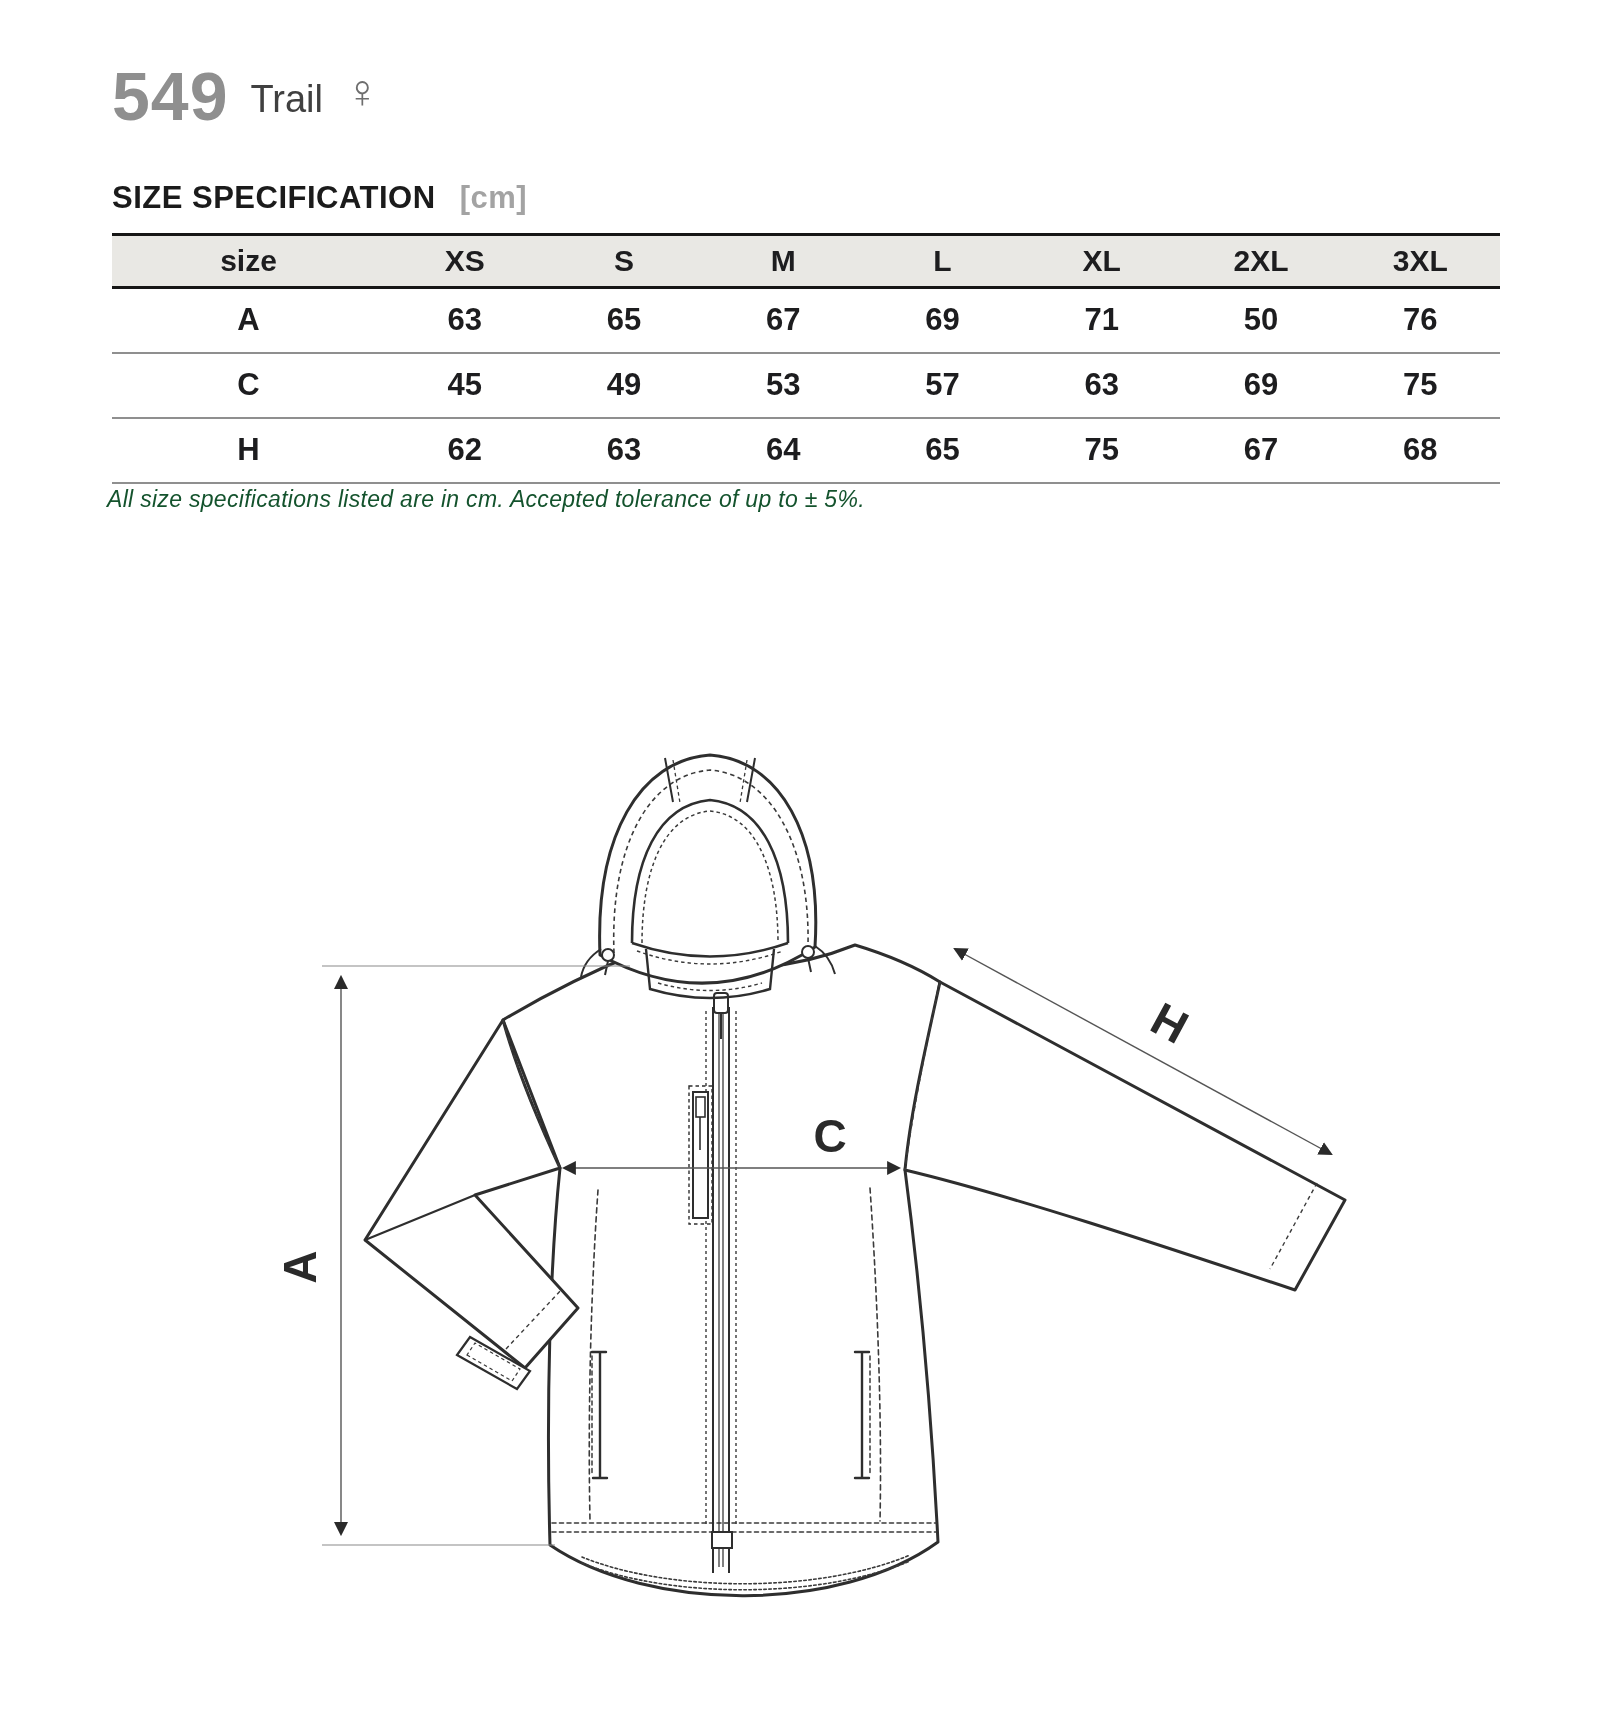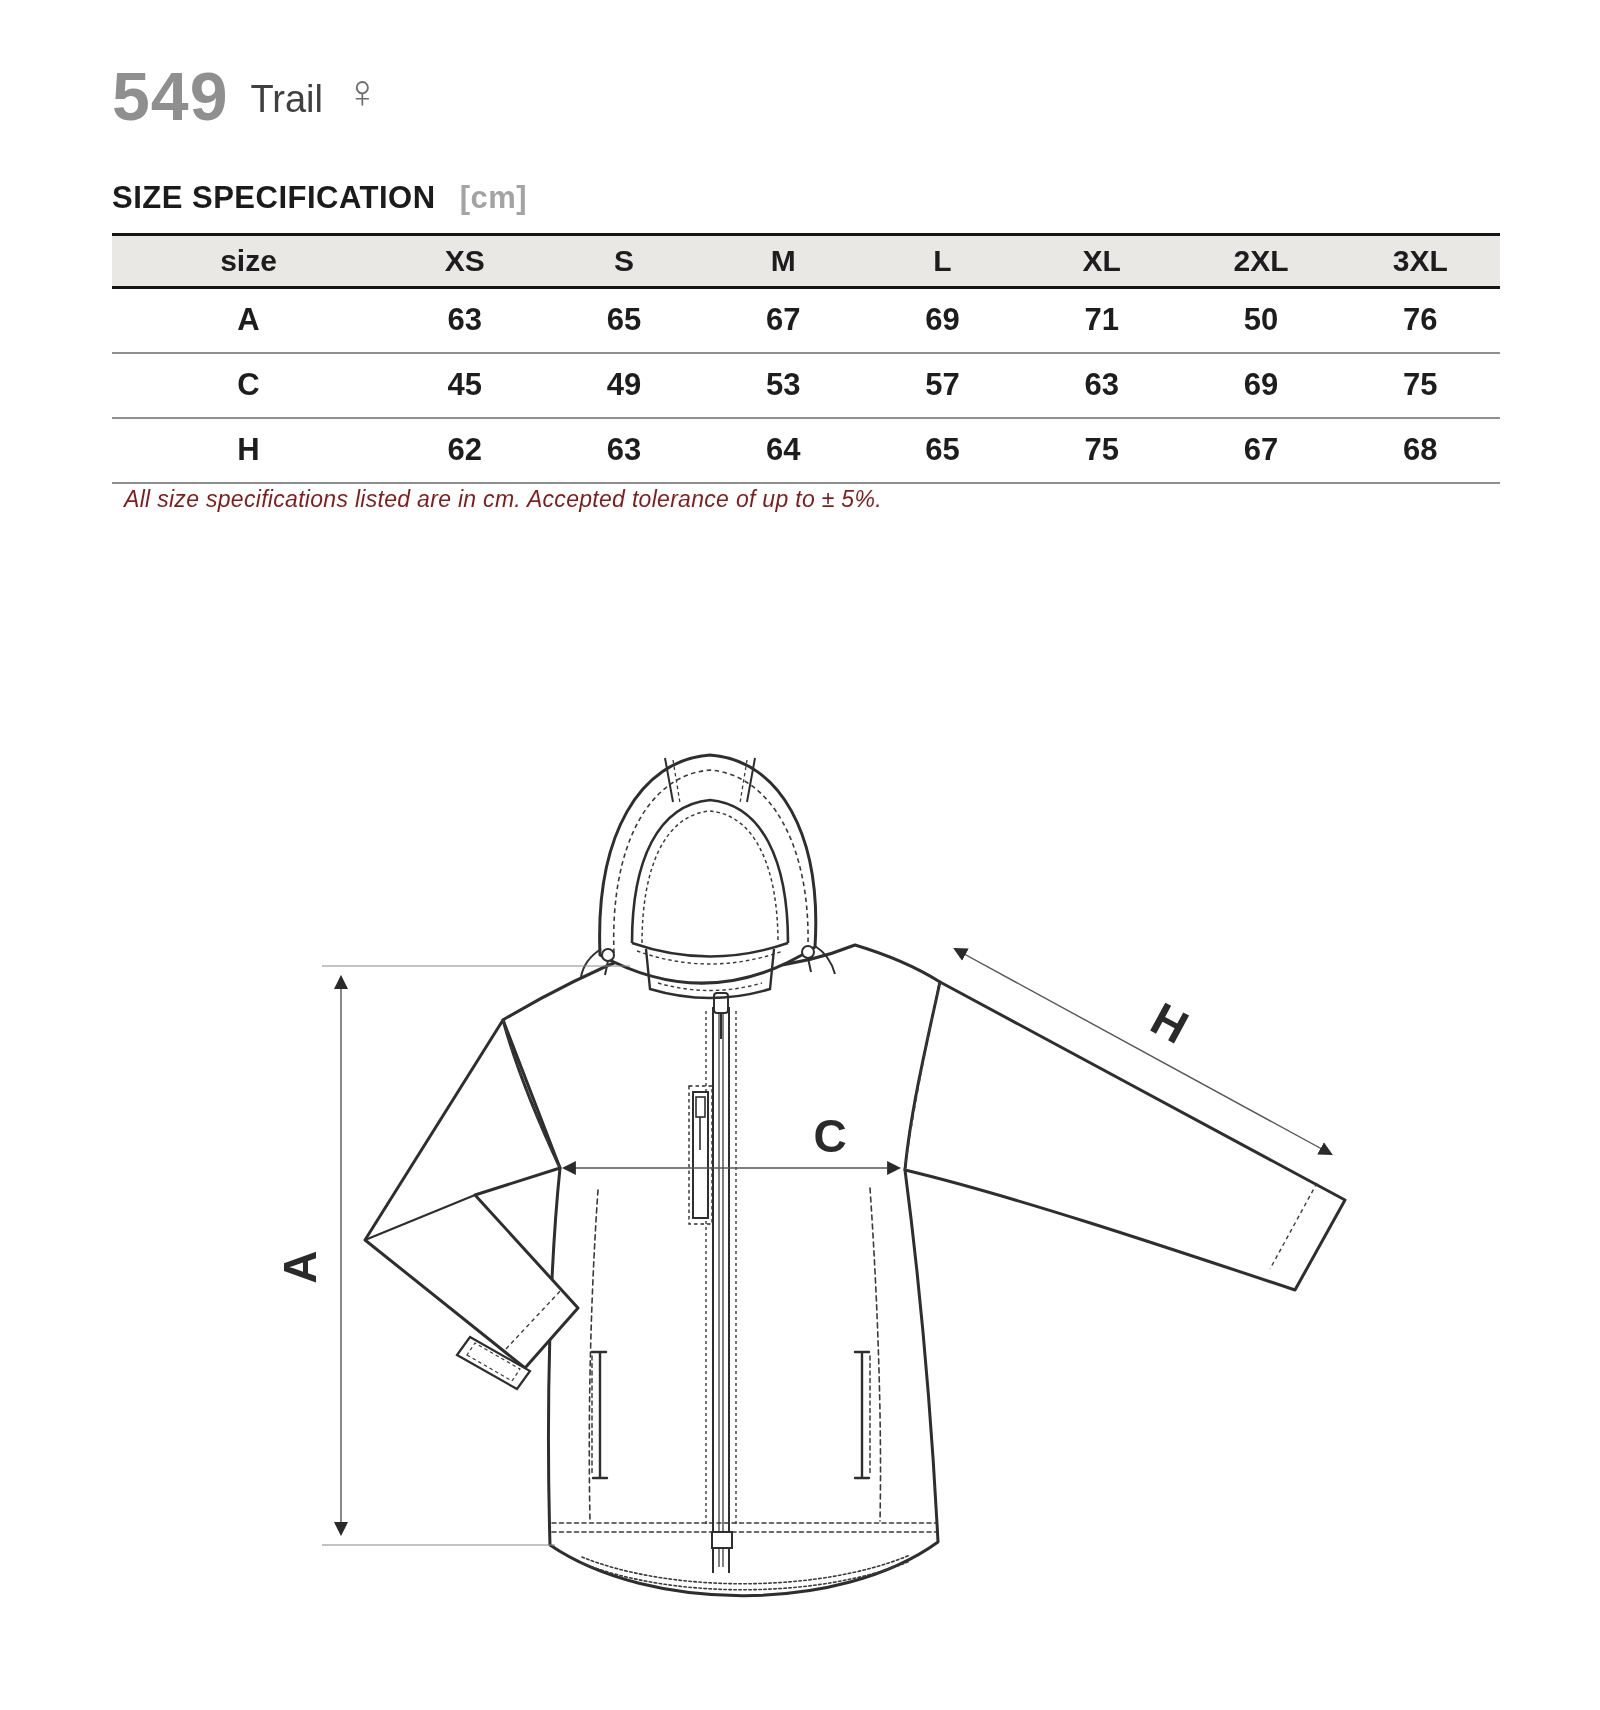--- a/index.html
+++ b/index.html
@@ -43,22 +43,22 @@
   table.size-table tbody tr + tr { border-top:2px solid #8f8f8f; }
   table.size-table th, table.size-table td {
     text-align:center; vertical-align:middle;
     font-size:31px; font-weight:700; color:#1d1d1f; padding:0;
   }
   table.size-table thead th { font-size:30px; }
   table.size-table th.col-label { width:273px; }
 
   
   .tolerance-note {
-    position:absolute; left:124px; top:486px;
-    font-size:23px; font-style:italic; font-weight:400; color:#7f1d1d; letter-spacing:0.3px;
+    position:absolute; left:107px; top:486px;
+    font-size:23px; font-style:italic; font-weight:400; color:#14532d; letter-spacing:0.3px;
   }
 
   
   svg.jacket-diagram { position:absolute; left:210px; top:655px; }
   .dim-label { font-size:46px; font-weight:600; fill:#2a2a2a; }
 </style>
 </head>
 <body>
 
 <div class="page">

